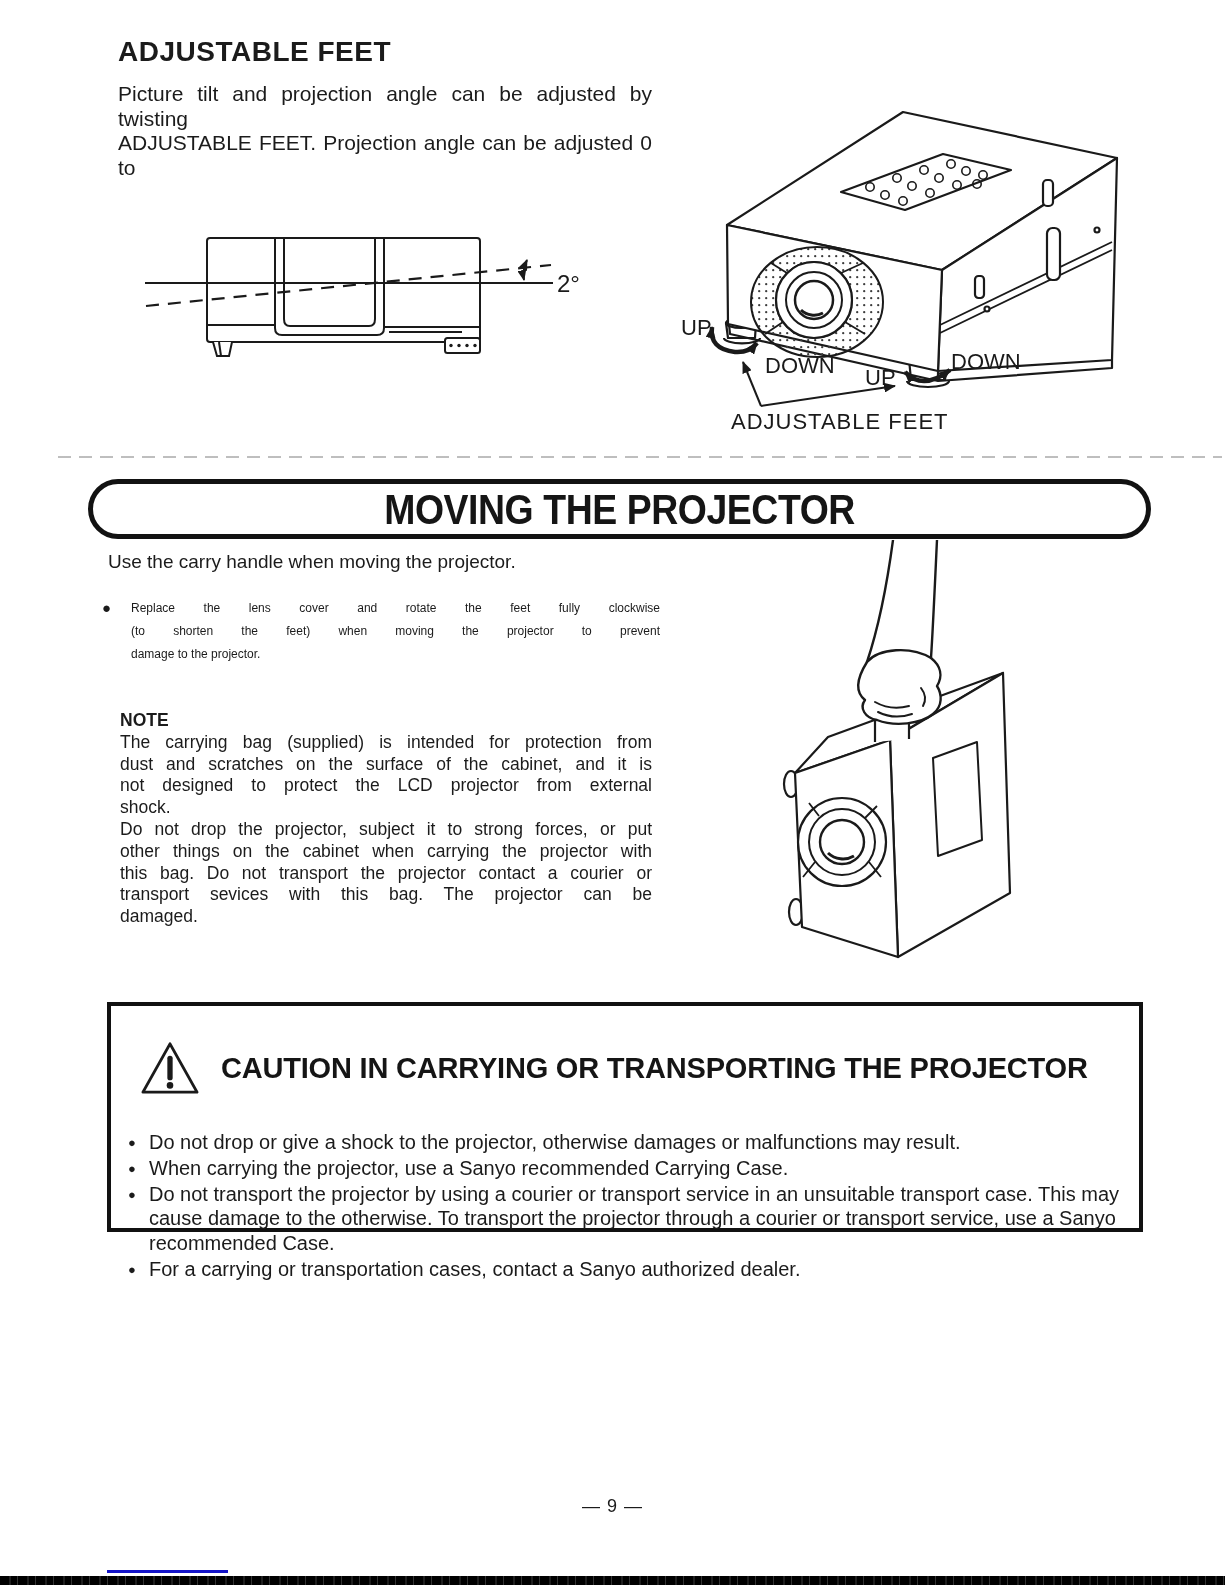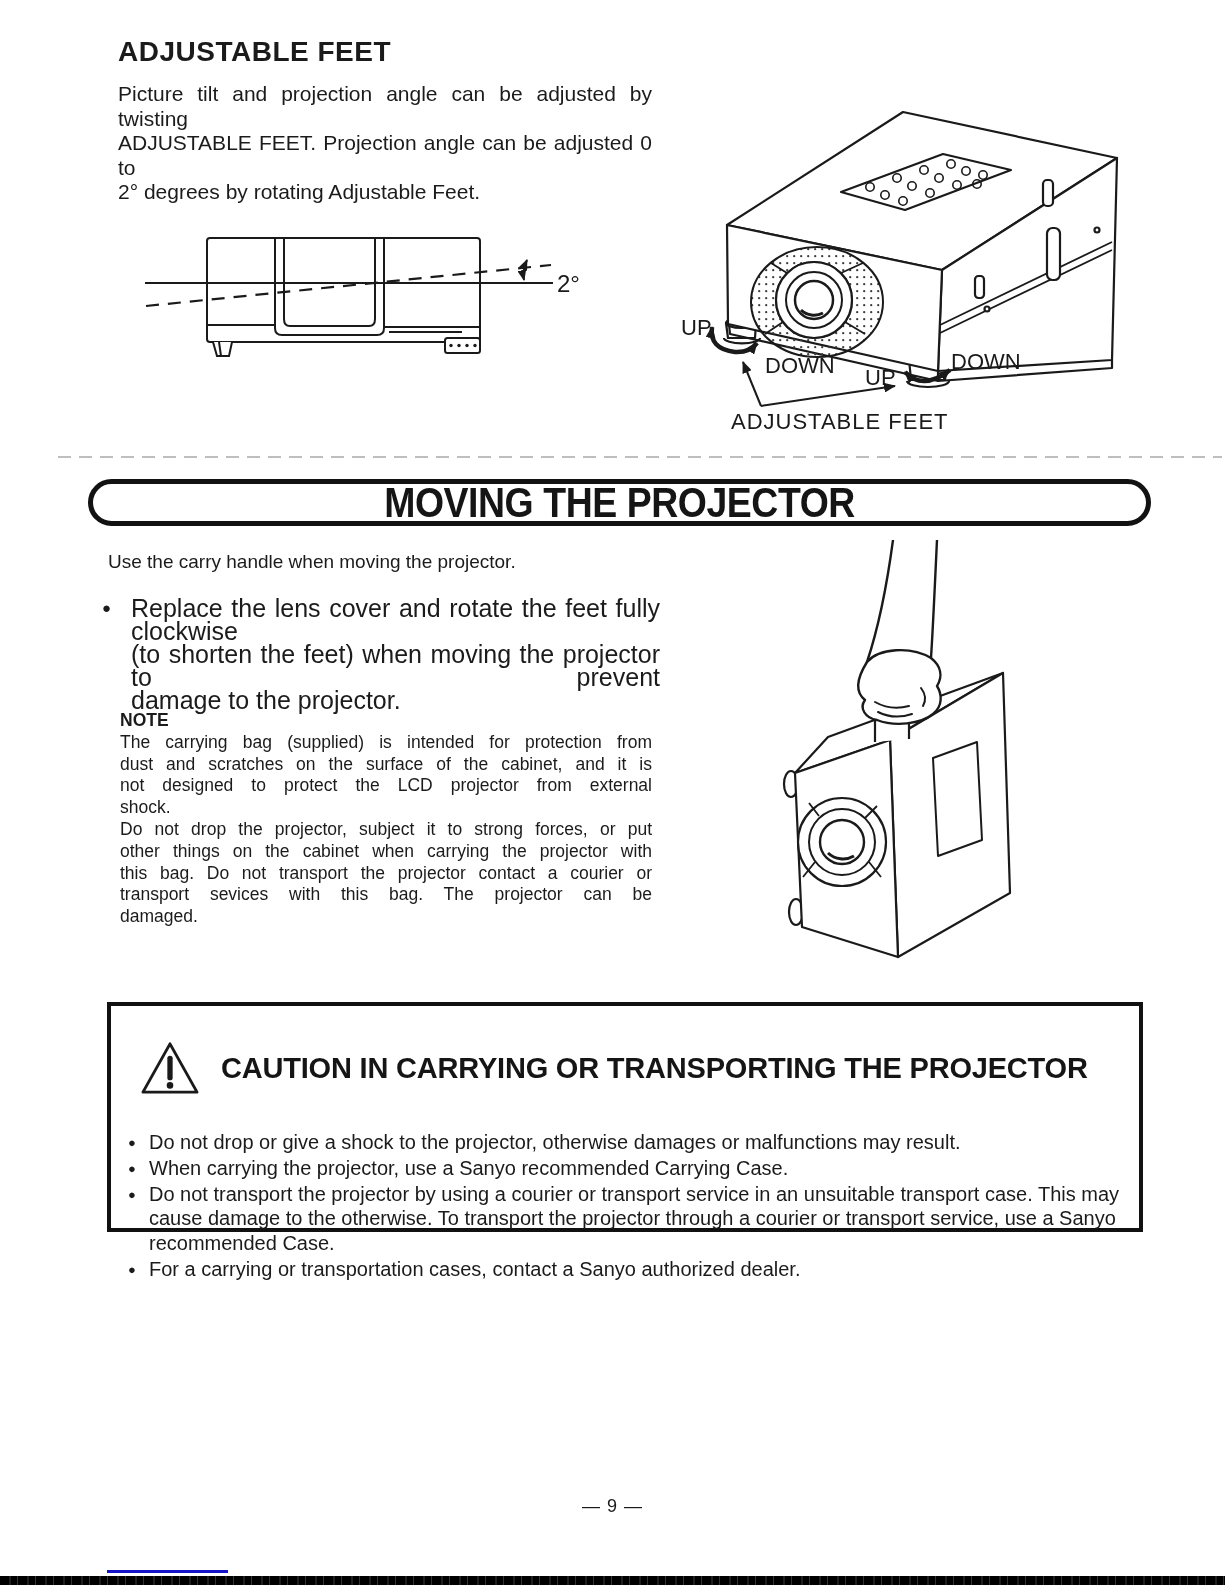--- a/index.html
+++ b/index.html
@@ -16,39 +16,39 @@
   
   .jlines > div { text-align:justify; text-align-last:justify; }
   .jlines > div:last-child { text-align-last:auto; }
 
   .body-copy { font-size:21px; line-height:24.5px; }
   .note-copy { font-size:17.5px; line-height:21.8px; }
   .note-title { font-size:17.5px; line-height:21.8px;font-weight:bold; }
 
   
   .banner {
-    left:88px; top:479px; width:1063px; height:47px;
+    left:88px; top:479px; width:1063px; height:60px;
     border:5px solid #121212; border-radius:31px; box-sizing:border-box;
     display:flex; align-items:center; justify-content:center; background:#fff;
   }
   .banner-title {
     display:inline-block; font-size:43px; font-weight:bold; letter-spacing:-.5px;
     transform:scaleX(.87); transform-origin:center; white-space:nowrap; color:#151515;
   }
   .artifact-line {
     left:58px; top:456px; width:1164px; height:2px; opacity:.45;
     background:repeating-linear-gradient(90deg,#6f6f6f 0 13px, transparent 13px 21px);
   }
 
   .intro-line { left:108px; top:551px; font-size:19px; }
 
   
   .mbullet { display:flex; }
   .mbullet .bdot { width:29px; flex:0 0 29px; font-size:15px; padding-top:2px; }
-  .mbullet .jlines { flex:1; font-size:25px; line-height:23px; }
+  .mbullet .jlines { flex:1; font-size:12px; line-height:23px; }
 
   
   .caution-box {
     left:107px; top:1002px; width:1036px; height:230px; box-sizing:border-box;
     border:4px solid #111; background:#fff;
   }
   .caution-head { position:absolute; left:28px; top:34px; display:flex; align-items:center; }
   .caution-title { margin-left:20px; font-size:29px; font-weight:bold; letter-spacing:-.2px; color:#151515; }
   .caution-bullets { position:absolute; left:14px; top:124px; width:1002px; font-size:20px; line-height:24.8px; }
   .cbullet { position:relative; padding-left:24px; white-space:pre-line; margin-bottom:1px; }
@@ -67,21 +67,20 @@
 </head>
 <body>
 
 <div class="page">
 
   <div class="abs h1" style="left:118px; top:36px;">ADJUSTABLE FEET</div>
 
   <div class="abs body-copy jlines" style="left:118px; top:82px; width:534px;">
       <div>Picture tilt and projection angle can be adjusted by twisting</div>
       <div>ADJUSTABLE FEET.  Projection angle can be adjusted 0 to</div>
-      <div>2°  degrees by rotating Adjustable  Feet.</div>
     </div>
 
   <svg class="abs" style="left:106px; top:216px;" width="508" height="162" viewBox="0 0 508 162">
     <defs>
       <marker id="ah2" markerUnits="userSpaceOnUse" markerWidth="11" markerHeight="9" refX="10" refY="4.5" orient="auto">
         <path d="M0,0 L11,4.5 L0,9 Z" fill="#1a1a1a"></path>
       </marker>
       <marker id="ah2s" markerUnits="userSpaceOnUse" markerWidth="11" markerHeight="9" refX="10" refY="4.5" orient="auto-start-reverse">
         <path d="M0,0 L11,4.5 L0,9 Z" fill="#1a1a1a"></path>
       </marker>

